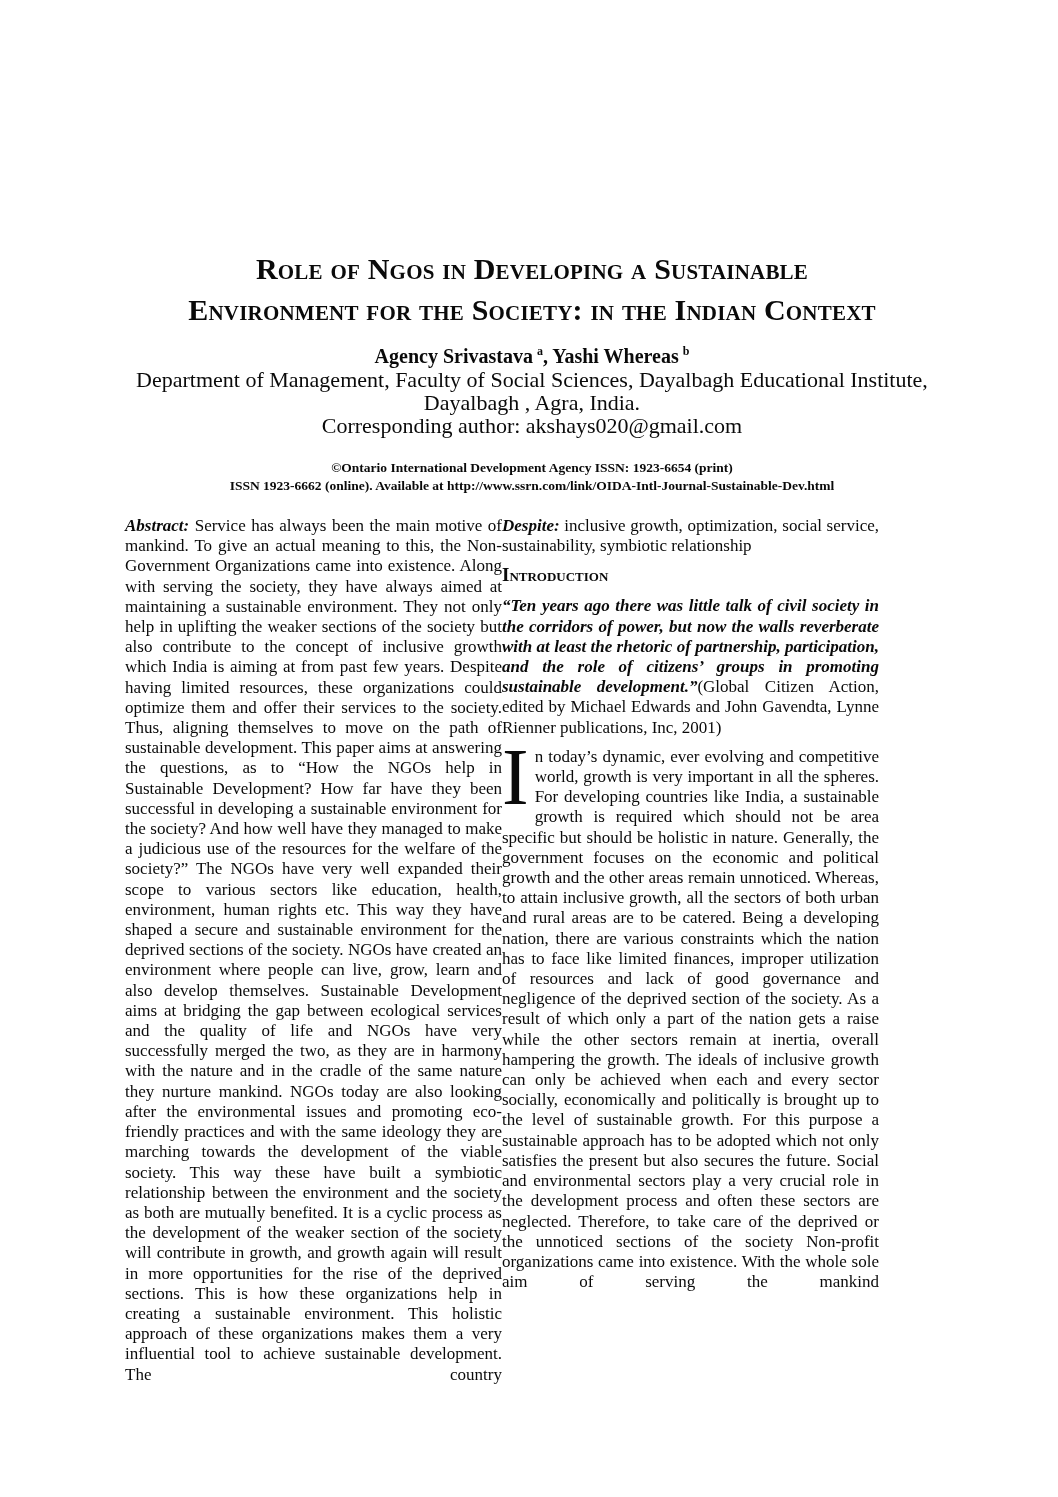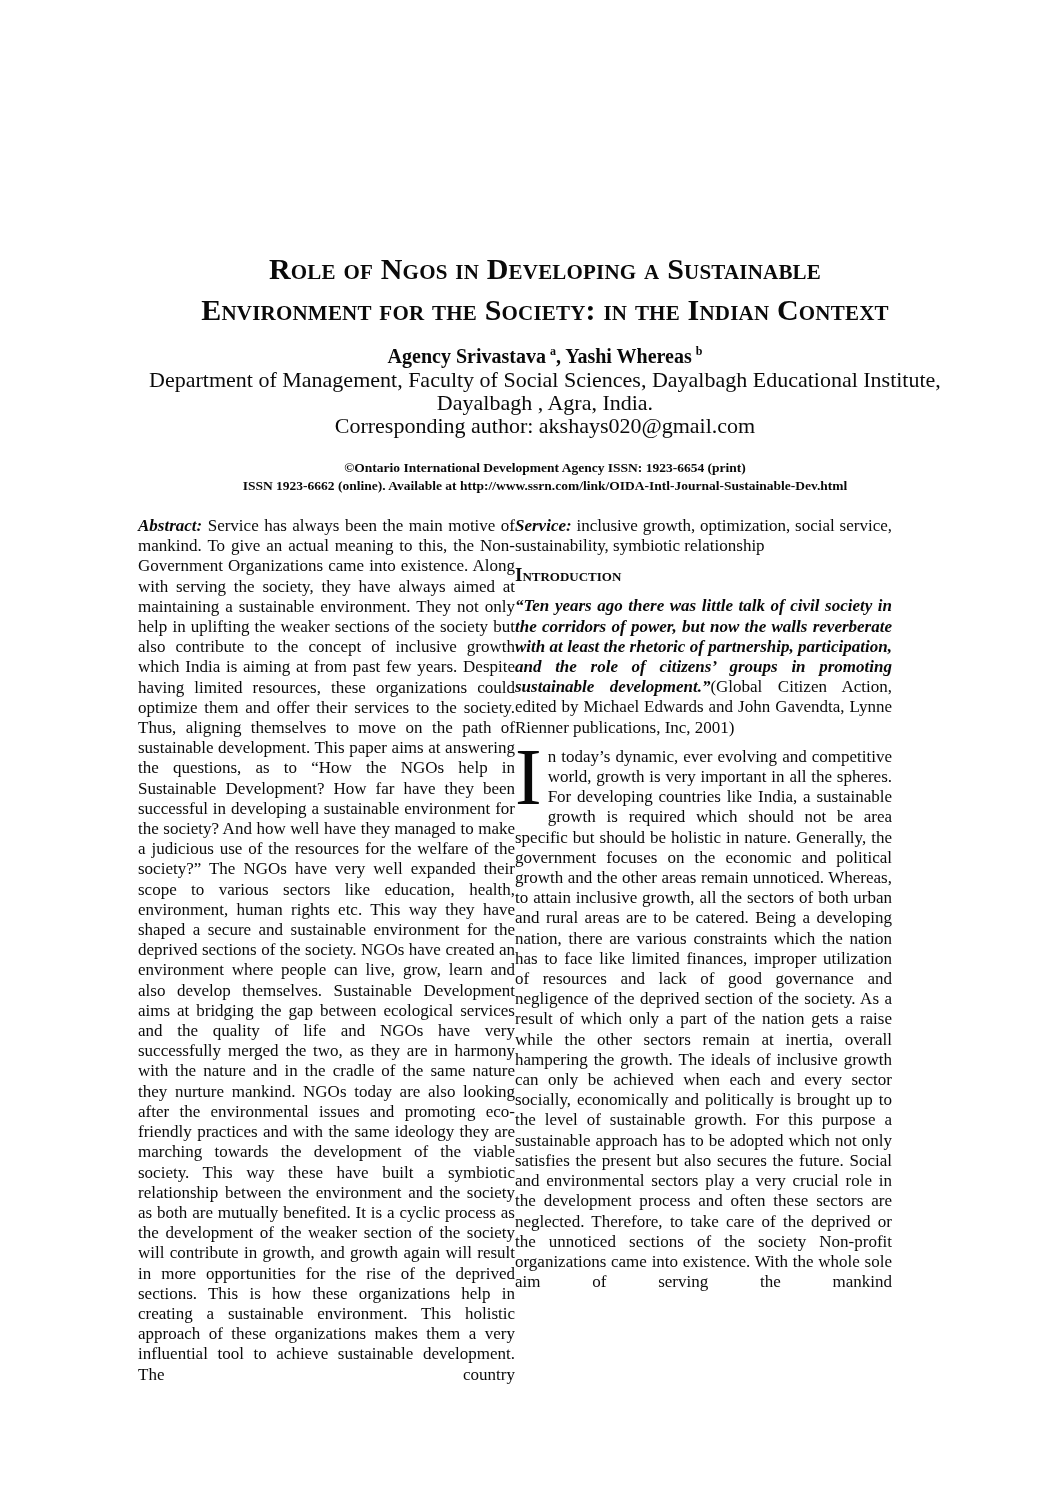--- a/index.html
+++ b/index.html
@@ -11,21 +11,21 @@
     position: relative;
     width: 1058px;
     height: 1497px;
     background: #ffffff;
     color: #0a0a0a;
     font-family: "Liberation Serif", "DejaVu Serif", serif;
     overflow: hidden;
   }
   .content {
     position: absolute;
-    left: 138px;
+    left: 125px;
     top: 248px;
     width: 814px;
   }
   .title-block {
     text-align: center;
   }
   .title {
     margin: 0;
     font-size: 30px;
     line-height: 41px;
@@ -124,21 +124,21 @@
     </header>
 
     <main class="columns">
 
       <section class="col col-left">
         <p class="cont"><em class="lead-label">Abstract:</em> <span>Service has always been the main motive of mankind. To give an actual meaning to this, the Non-Government Organizations came into existence. Along with serving the society, they have always aimed at maintaining a sustainable environment. They not only help in uplifting the weaker sections of the society but also contribute to the concept of inclusive growth which India is aiming at from past few years. Despite having limited resources, these organizations could optimize them and offer their services to the society. Thus, aligning themselves to move on the path of sustainable development. This paper aims at answering the questions, as to “How the NGOs help in Sustainable Development? How far have they been successful in developing a sustainable environment for the society? And how well have they managed to make a judicious use of the resources for the welfare of the society?” The NGOs have very well expanded their scope to various sectors like education, health, environment, human rights etc. This way they have shaped a secure and sustainable environment for the deprived sections of the society. NGOs have created an environment where people can live, grow, learn and also develop themselves. Sustainable Development aims at bridging the gap between ecological services and the quality of life and NGOs have very successfully merged the two, as they are in harmony with the nature and in the cradle of the same nature they nurture mankind. NGOs today are also looking after the environmental issues and promoting eco-friendly practices and with the same ideology they are marching towards the development of the viable society. This way these have built a symbiotic relationship between the environment and the society as both are mutually benefited. It is a cyclic process as the development of the weaker section of the society will contribute in growth, and growth again will result in more opportunities for the rise of the deprived sections. This is how these organizations help in creating a sustainable environment. This holistic approach of these organizations makes them a very influential tool to achieve sustainable development. The country</span></p>
       </section>
 
       <section class="col col-right">
 
-        <p><em class="lead-label">Service:</em> <span>inclusive growth, optimization, social service, sustainability, symbiotic relationship</span></p>
+        <p><em class="lead-label">Despite:</em> <span>inclusive growth, optimization, social service, sustainability, symbiotic relationship</span></p>
 
         <h2 class="section-heading">Introduction</h2>
 
         <p class="quote"><span class="quote-italic">“Ten years ago there was little talk of civil society in the corridors of power, but now the walls reverberate with at least the rhetoric of partnership, participation, and the role of citizens’ groups in promoting sustainable development.”</span><span class="quote-cite">(Global Citizen Action, edited by Michael Edwards and John Gavendta, Lynne Rienner publications, Inc, 2001)</span></p>
 
         <p class="cont intro-para"><span class="dropcap">I</span><span>n today’s dynamic, ever evolving and competitive world, growth is very important in all the spheres. For developing countries like India, a sustainable growth is required which should not be area specific but should be holistic in nature. Generally, the government focuses on the economic and political growth and the other areas remain unnoticed. Whereas, to attain inclusive growth, all the sectors of both urban and rural areas are to be catered. Being a developing nation, there are various constraints which the nation has to face like limited finances, improper utilization of resources and lack of good governance and negligence of the deprived section of the society. As a result of which only a part of the nation gets a raise while the other sectors remain at inertia, overall hampering the growth. The ideals of inclusive growth can only be achieved when each and every sector socially, economically and politically is brought up to the level of sustainable growth. For this purpose a sustainable approach has to be adopted which not only satisfies the present but also secures the future. Social and environmental sectors play a very crucial role in the development process and often these sectors are neglected. Therefore, to take care of the deprived or the unnoticed sections of the society Non-profit organizations came into existence. With the whole sole aim of serving the mankind</span></p>
       </section>
 
     </main>
   </div>

